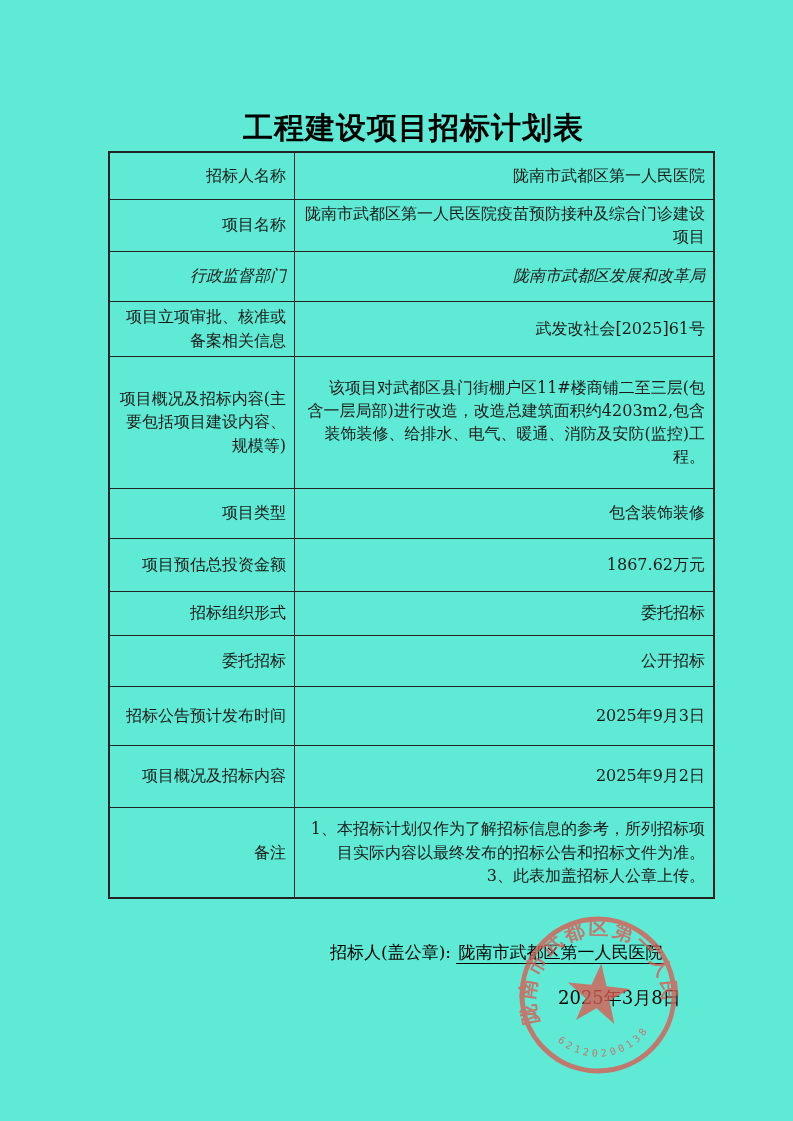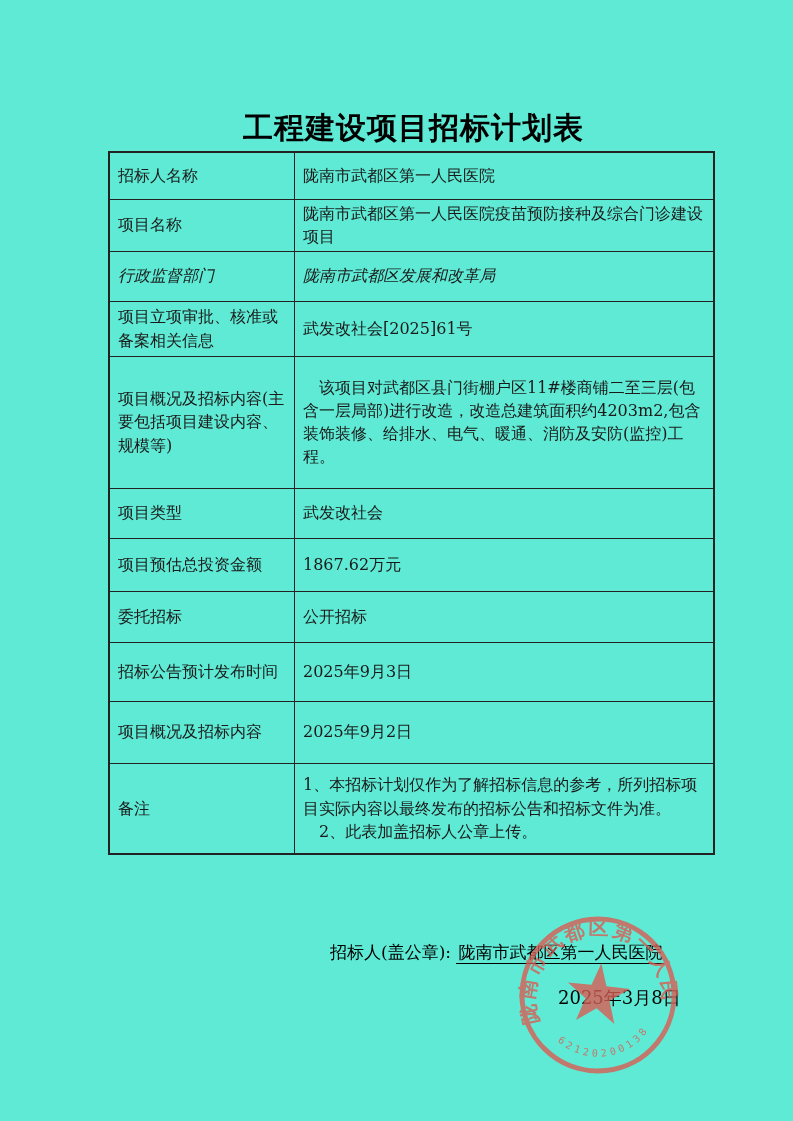--- a/index.html
+++ b/index.html
@@ -27,21 +27,21 @@
     top:151px;left:108px;
     width:570px;
     border-collapse:collapse;
     table-layout:fixed;
     border:2px solid #222;
     font-size:16px;
   }
   table.plan td{
     border:1px solid #222;
     padding:2px 8px;
-    text-align:left;
+    text-align:right;
     vertical-align:middle;
     line-height:1.45;
     overflow:hidden;
   }
   td.label-cell{width:168px;}
   td.value-cell{width:402px;}
   tr.r1{height:47px;}
   tr.r2{height:52px;}
   tr.r3{height:50px;font-style:italic;}
   tr.r4{height:55px;}
@@ -111,42 +111,46 @@
       <tr class="r4">
         <td class="label-cell">项目立项审批、核准或备案相关信息</td>
         <td class="value-cell">武发改社会[2025]61号</td>
       </tr>
       <tr class="r5">
         <td class="label-cell">项目概况及招标内容(主要包括项目建设内容、规模等)</td>
         <td class="value-cell value-left indent-first">该项目对武都区县门街棚户区11#楼商铺二至三层(包含一层局部)进行改造，改造总建筑面积约4203m2,包含装饰装修、给排水、电气、暖通、消防及安防(监控)工程。</td>
       </tr>
       <tr class="r6">
         <td class="label-cell">项目类型</td>
-        <td class="value-cell">武发改社会</td>
+        <td class="value-cell">包含装饰装修</td>
       </tr>
       <tr class="r7">
         <td class="label-cell">项目预估总投资金额</td>
         <td class="value-cell">1867.62万元</td>
+      </tr>
+      <tr class="r8">
+        <td class="label-cell">招标组织形式</td>
+        <td class="value-cell">委托招标</td>
       </tr>
       <tr class="r9">
         <td class="label-cell">委托招标</td>
         <td class="value-cell">公开招标</td>
       </tr>
       <tr class="r10">
         <td class="label-cell">招标公告预计发布时间</td>
         <td class="value-cell">2025年9月3日</td>
       </tr>
       <tr class="r11">
         <td class="label-cell">项目概况及招标内容</td>
         <td class="value-cell">2025年9月2日</td>
       </tr>
       <tr class="r12">
         <td class="label-cell">备注</td>
         <td class="value-cell value-left prewrap">1、本招标计划仅作为了解招标信息的参考，所列招标项目实际内容以最终发布的招标公告和招标文件为准。
-　2、此表加盖招标人公章上传。</td>
+　3、此表加盖招标人公章上传。</td>
       </tr>
     </tbody>
   </table>
 
   <div class="sign-line"><span>招标人(盖公章): </span><span class="sign-name">陇南市武都区第一人民医院</span></div>
 
   <div class="date-line">2025年3月8日</div>
 
   <svg class="stamp" viewBox="0 0 164 164" xmlns="http://www.w3.org/2000/svg">
     <defs>

